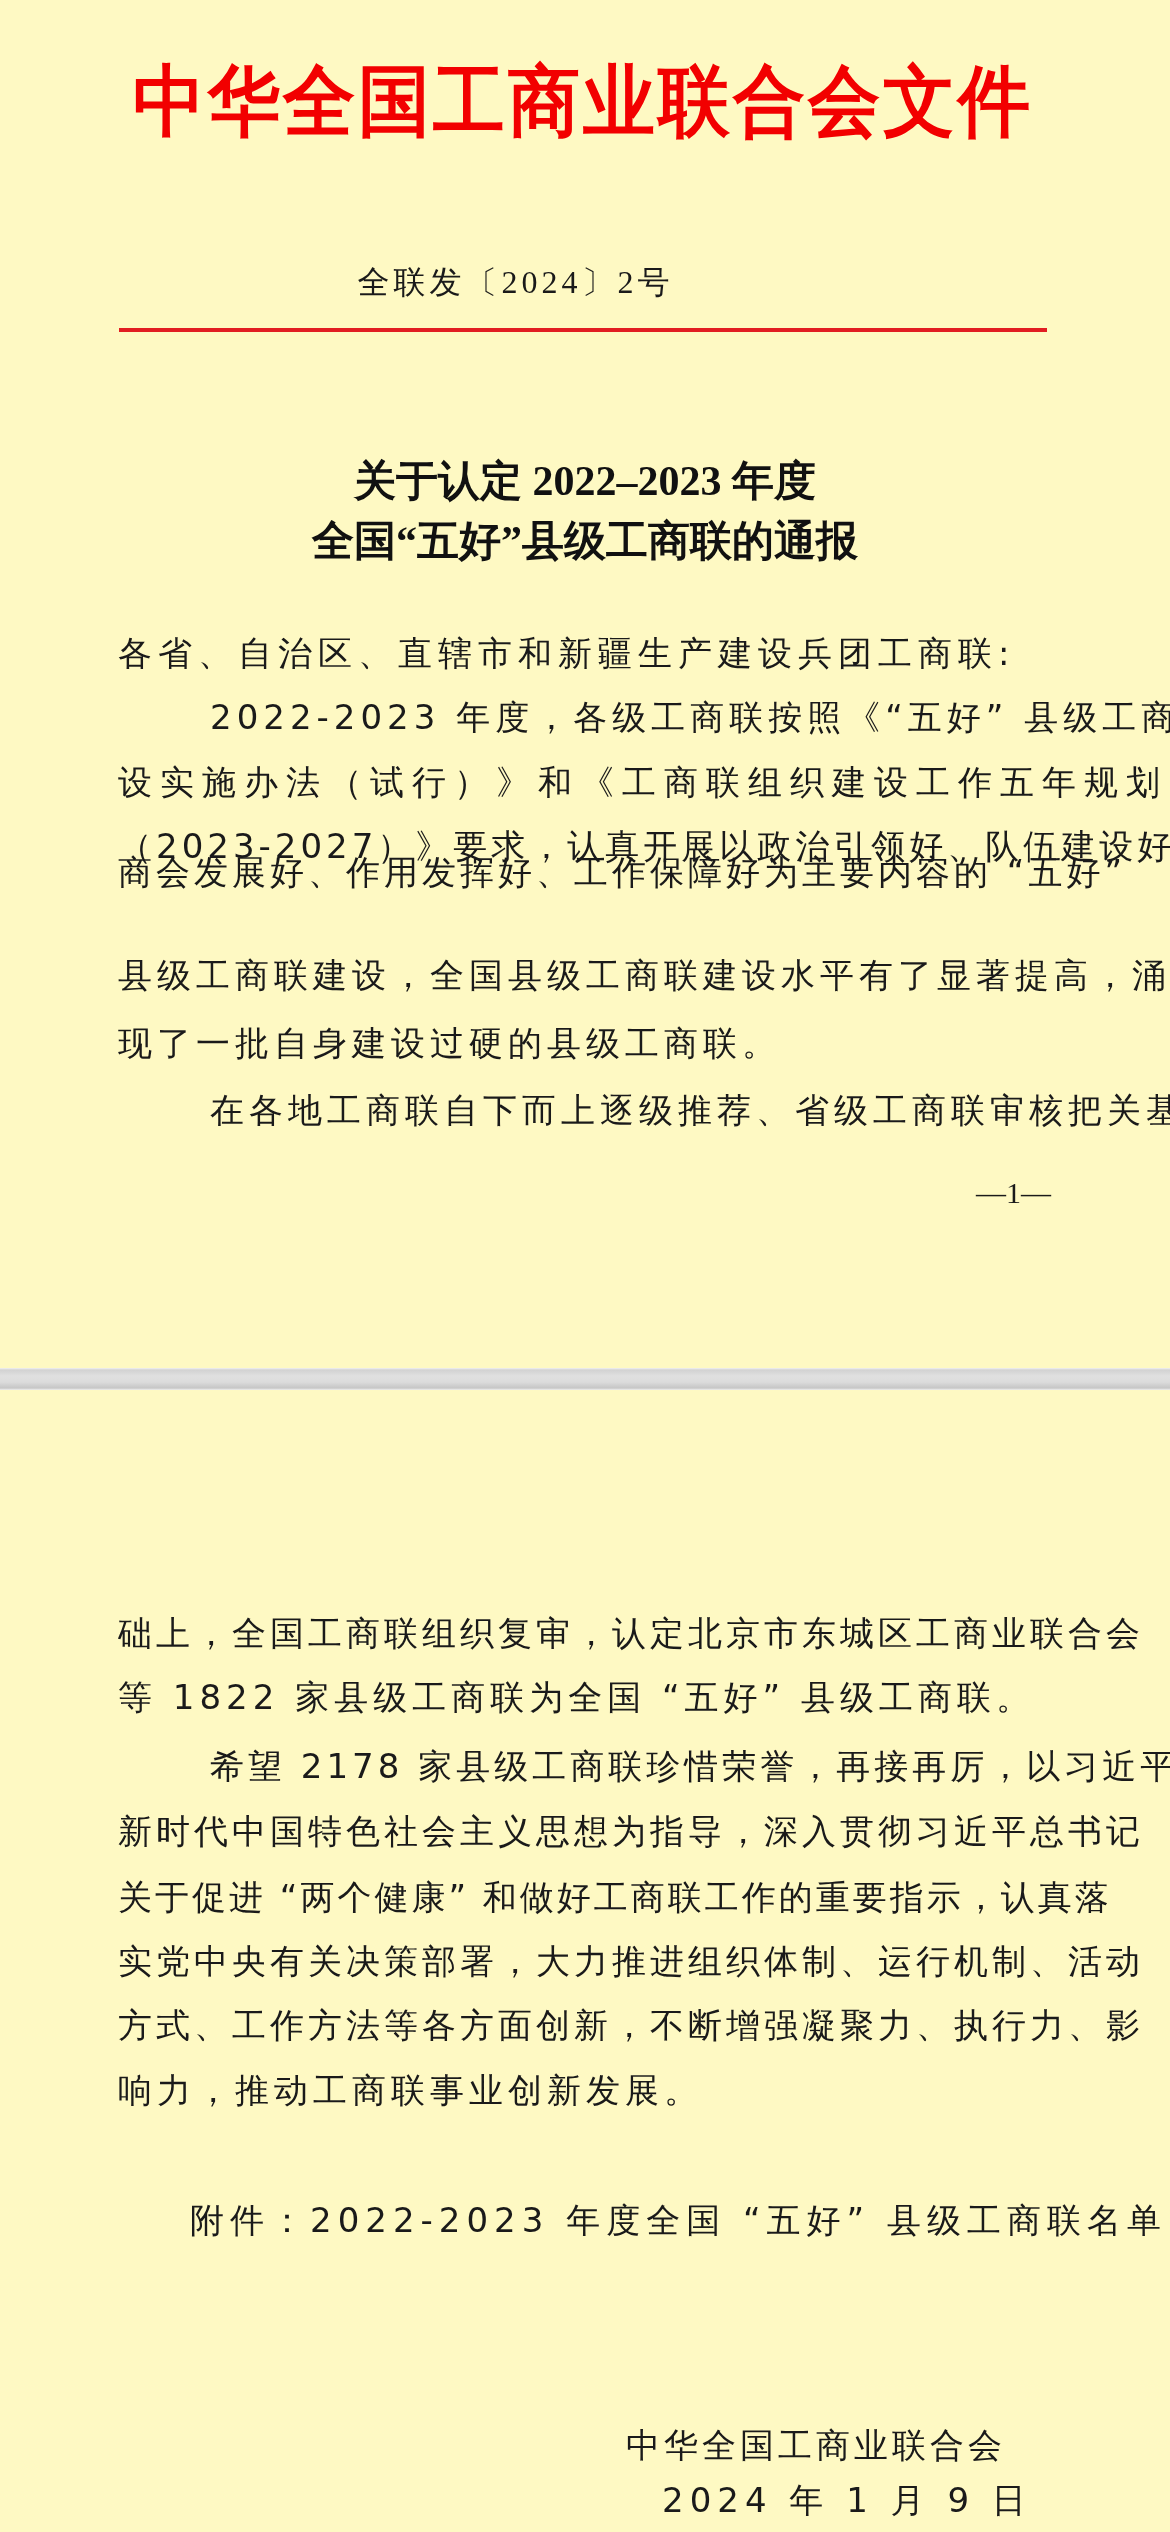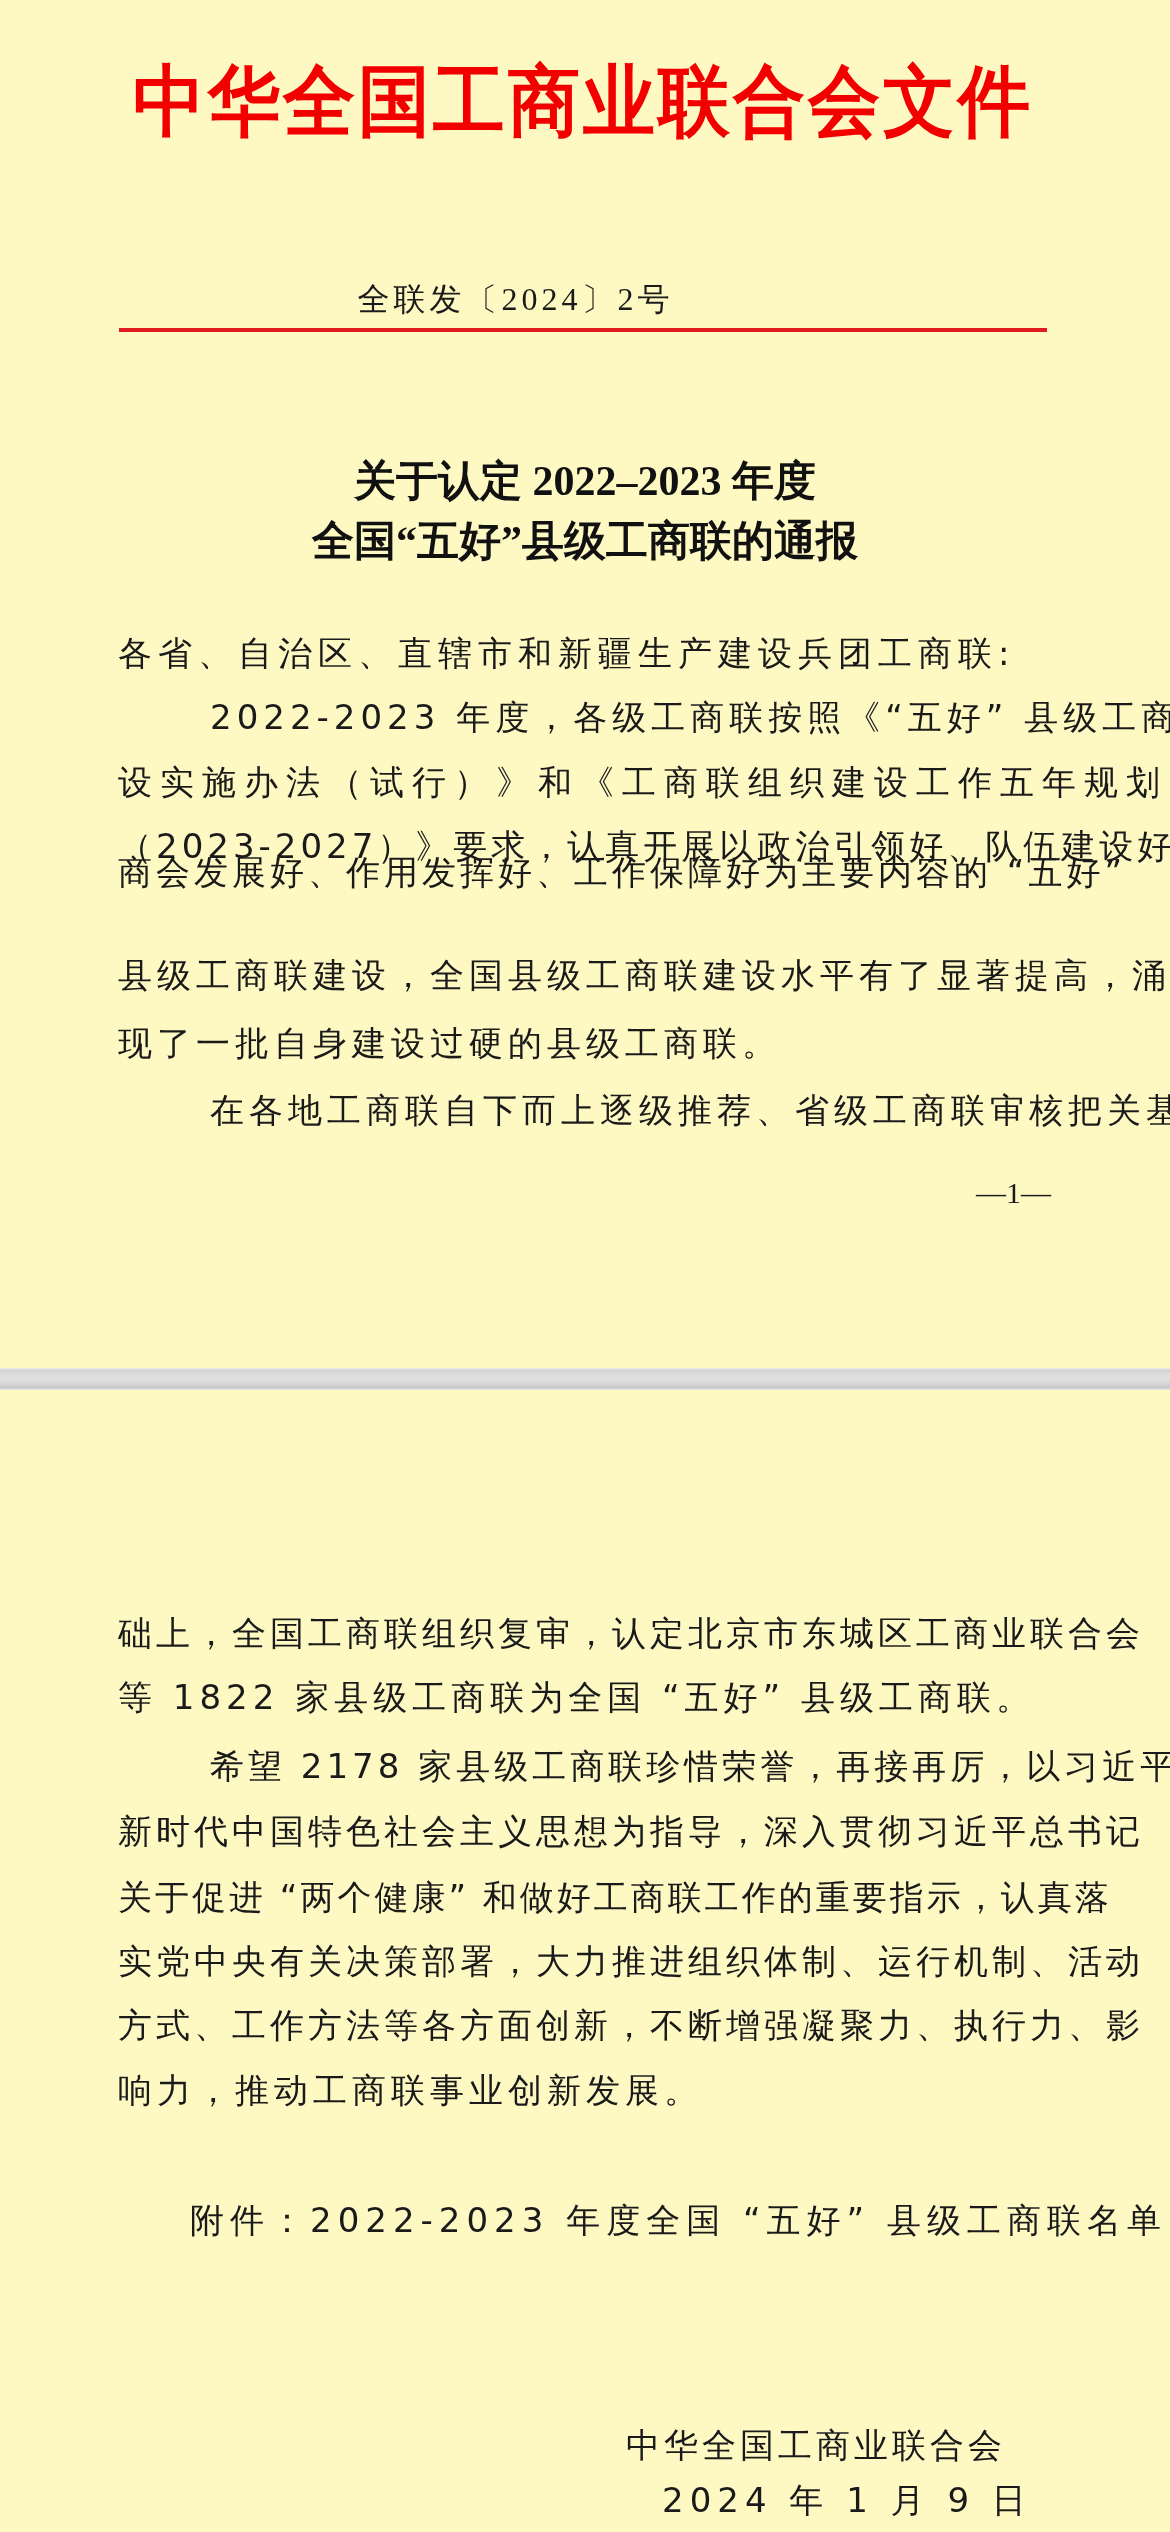--- a/index.html
+++ b/index.html
@@ -19,21 +19,20 @@
     .masthead {
       left: 118px; width: 930px; top: 62px; text-align: center;
       font-family: "DejaVu Serif", serif; font-weight: bold;
       font-size: 72px; letter-spacing: 3px; color: #f20000;
       transform: scaleY(1.08); transform-origin: top left;
     }
     .docno {
       left: 0; width: 1031px; top: 266px; text-align: center;
       font-size: 32px; letter-spacing: 4px; color: #1a1a1a;
       font-family: "Liberation Serif", serif;
-      margin-top: 17px;
     }
     .redline {
       position: absolute; left: 119px; top: 328px; width: 928px; height: 4px;
       background: #e11d22;
     }
     .title {
       left: 0; width: 1170px; text-align: center;
       font-size: 42px; font-weight: bold; color: #111;
       font-family: "Liberation Serif", serif;
     }

